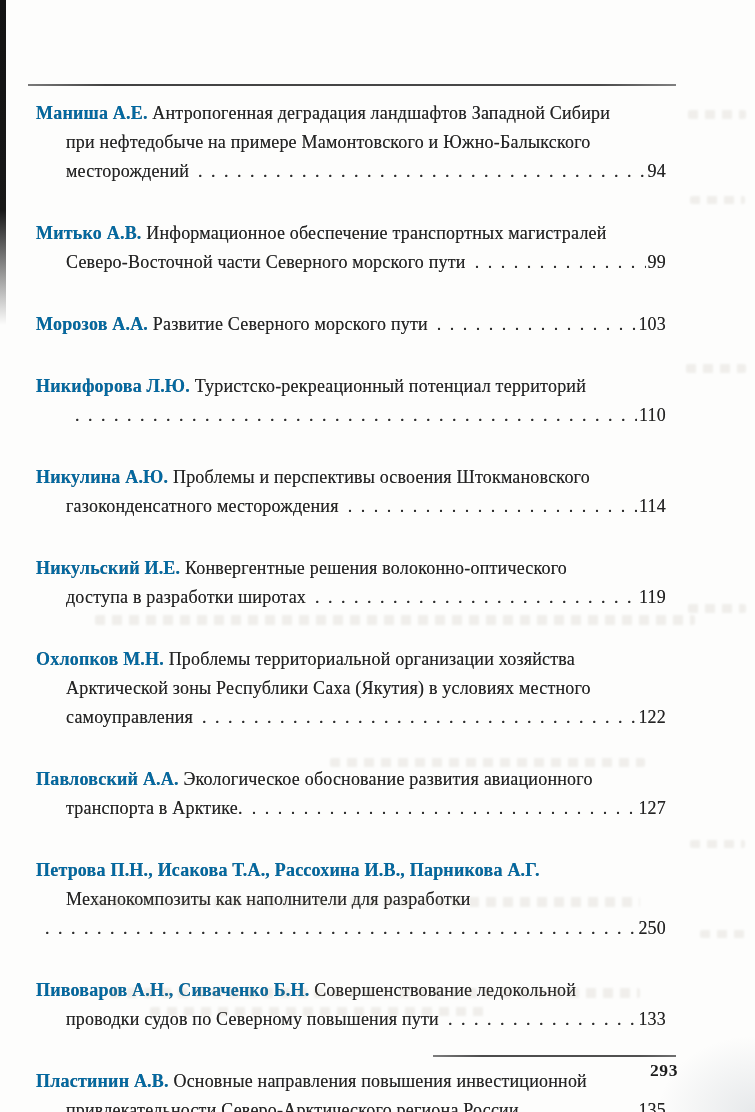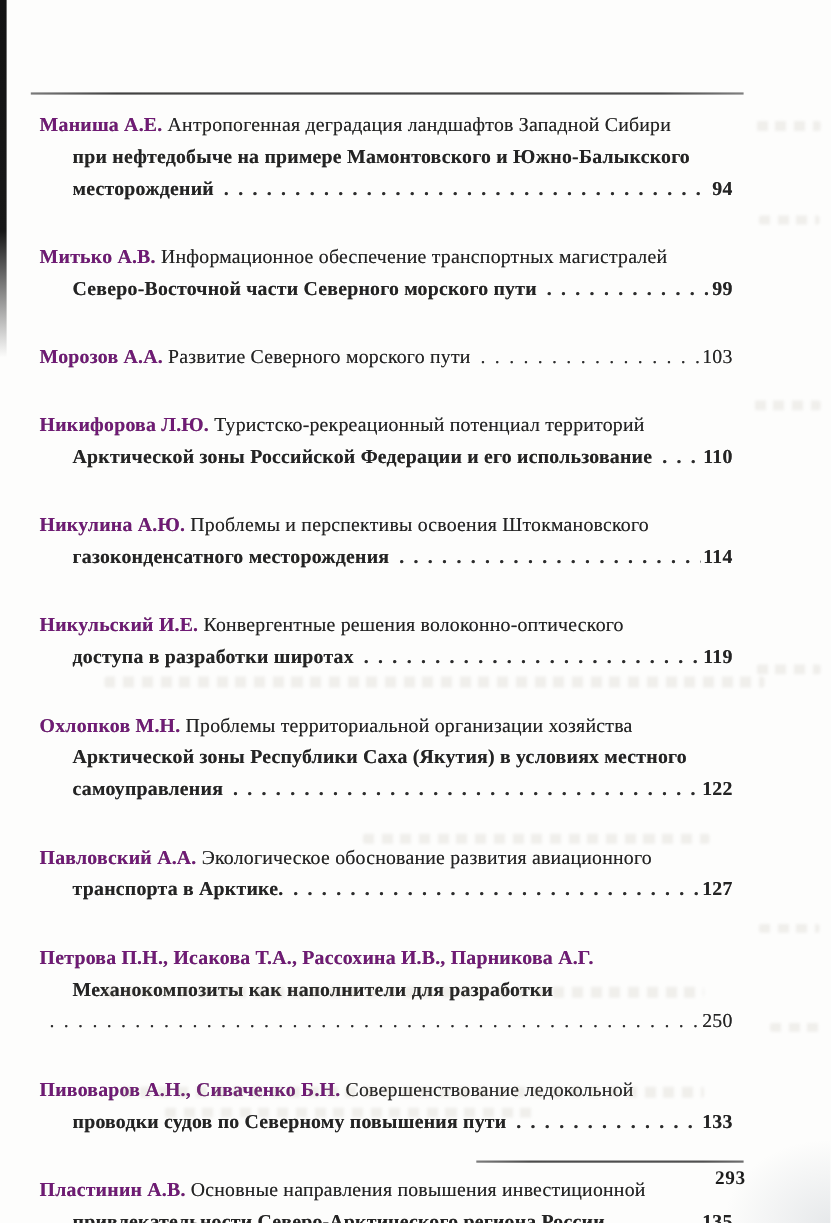--- a/index.html
+++ b/index.html
@@ -28,22 +28,22 @@
     color: #242424;
     font-size: 18px;
     letter-spacing: 0.2px;
     text-shadow: 0 0 0.5px rgba(40,40,40,0.6);
   }
   .entry { margin-bottom: 33px; }
   .entry:last-child { margin-bottom: 0; }
   .line { height: 29px; line-height: 29px; white-space: nowrap; overflow: hidden; }
   .line.last { display: flex; align-items: flex-end; }
   .line .txt { flex: 0 0 auto; }
-  .indent { padding-left: 30px; font-weight: bold; }
-  .author { font-weight: bold; color: #701a75; }
+  .indent { padding-left: 30px; }
+  .author { font-weight: bold; color: #0369a1; }
   .leader {
     flex: 1 1 auto; overflow: hidden; white-space: nowrap;
     letter-spacing: 8.5px; margin-left: 9px; margin-right: 2px;
     color: #2c2c2c;
   }
   .pagenum { flex: 0 0 auto; text-align: right; }
   .footer-rule {
     position: absolute; left: 433px; top: 1055px; width: 243px; height: 2px;
     background: linear-gradient(90deg, #7d7d7d, #4c4c4c 20%, #515151 85%, #6f6f6f);
   }
@@ -94,21 +94,20 @@
       <div class="entry">
         <div class="line last">
           <span class="txt"><span class="author">Морозов А.А.</span> Развитие Северного морского пути</span>
           <span class="leader">................................................................................</span>
           <span class="pagenum">103</span>
         </div>
       </div>
       <div class="entry">
         <div class="line"><span class="author">Никифорова Л.Ю.</span><span> Туристско-рекреационный потенциал территорий</span></div>
         <div class="line last indent">
-          <span class="txt">Арктической зоны Российской Федерации и его использование</span>
           <span class="leader">................................................................................</span>
           <span class="pagenum">110</span>
         </div>
       </div>
       <div class="entry">
         <div class="line"><span class="author">Никулина А.Ю.</span><span> Проблемы и перспективы освоения Штокмановского</span></div>
         <div class="line last indent">
           <span class="txt">газоконденсатного месторождения</span>
           <span class="leader">................................................................................</span>
           <span class="pagenum">114</span>

